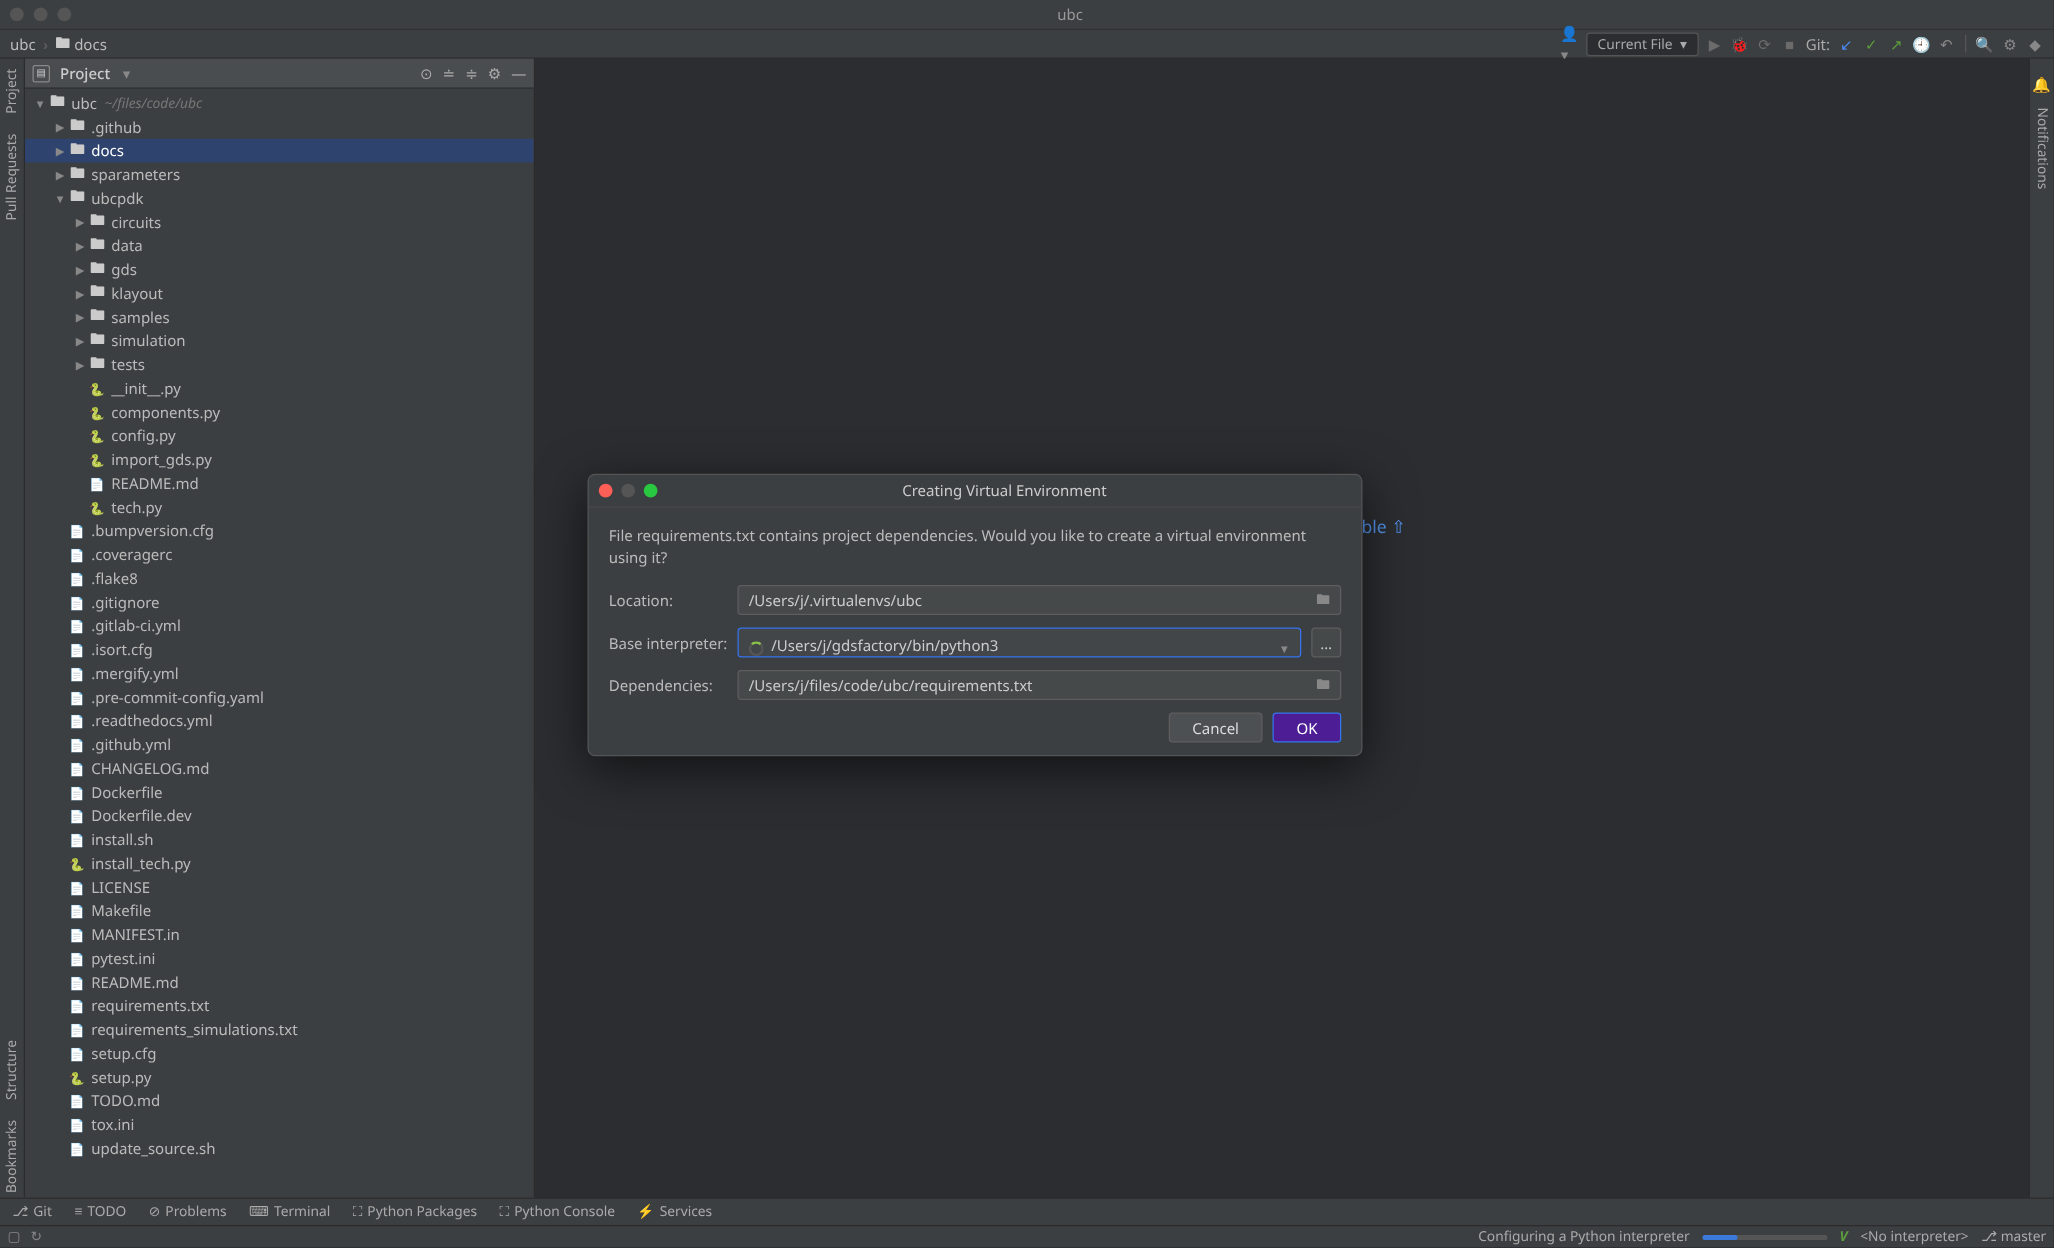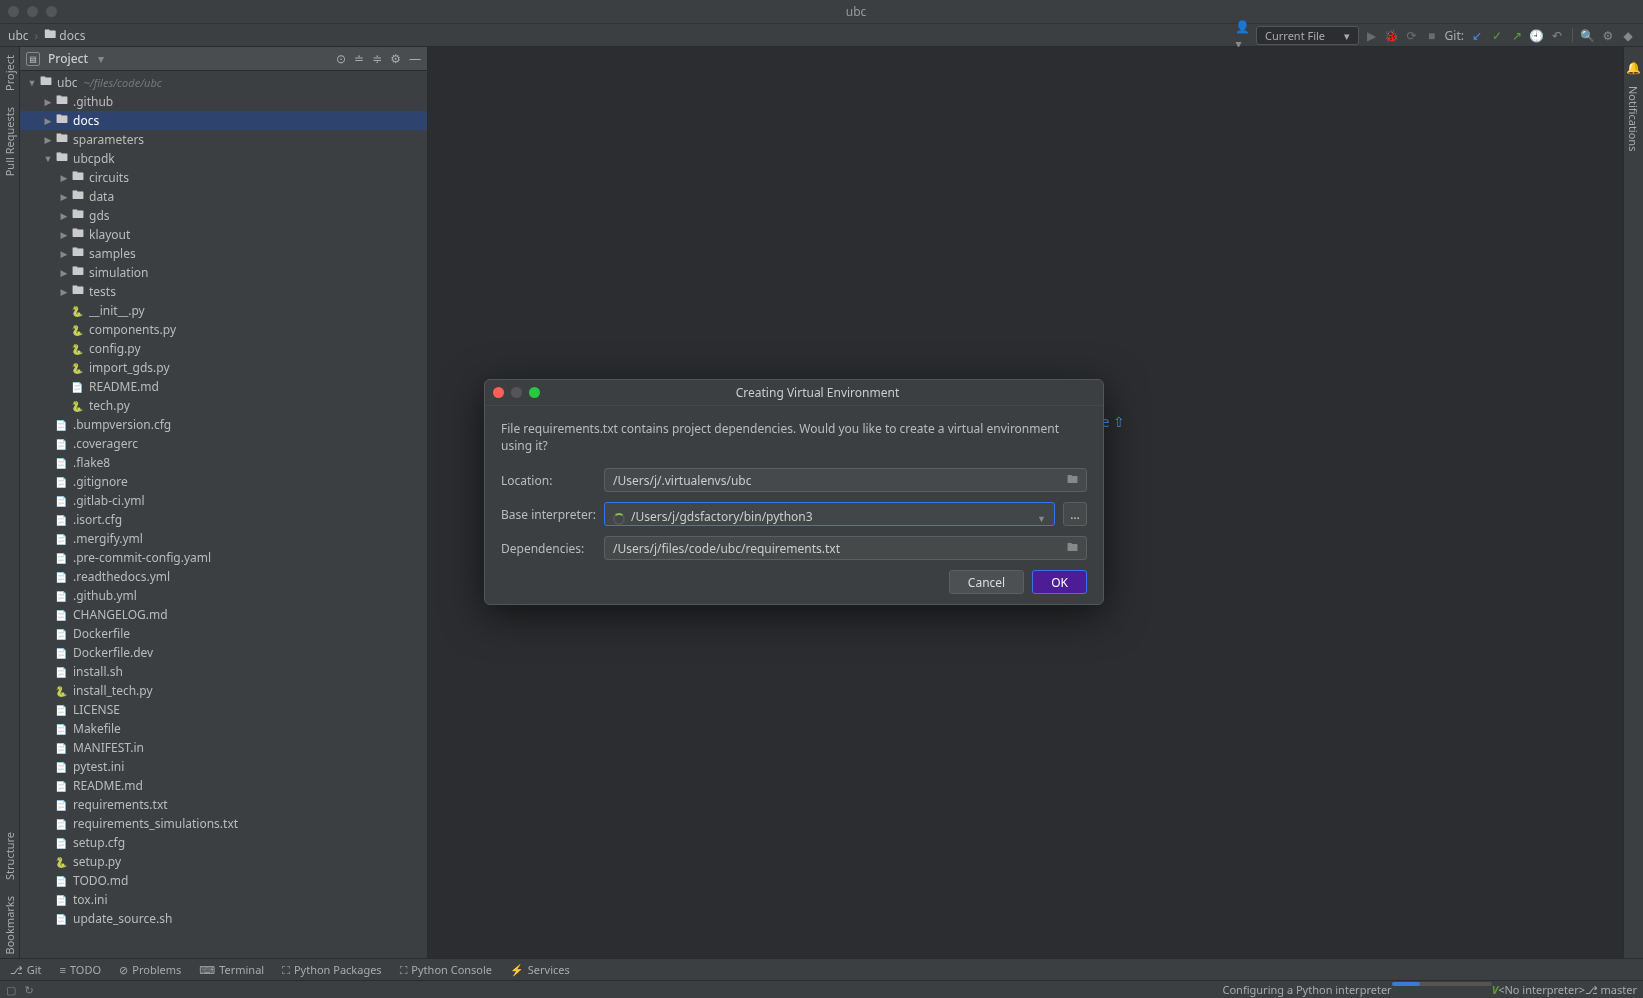--- a/index.html
+++ b/index.html
@@ -36,21 +36,21 @@
 .navbar-left .crumb { display: flex; align-items: center; gap: 3px; }
 .navbar-left .sep { color: #666; margin: 0 2px; }
 .navbar-right { margin-left: auto; display: flex; align-items: center; gap: 6px; }
 .nav-pill {
   background: #2b2d30;
   border: 1px solid #555;
   border-radius: 3px;
   padding: 1px 8px;
   display: flex;
   align-items: flex-start;
-  gap: 19px;
+  gap: 6px;
   color: #aaa;
   font-size: 11px;
 }
 .nav-ico { width: 14px; height: 14px; display: inline-flex; align-items: center; justify-content: center; color: #888; }
 .workspace { display: flex; height: calc(100% - 24px - 23px - 22px - 18px); }
 .leftrail {
   width: 20px;
   background: #3c3f41;
   border-right: 1px solid #2b2b2b;
   display: flex;
@@ -143,30 +143,30 @@
 .bottom-toolbar .item { display: flex; align-items: center; gap: 4px; color: #aaa; }
 .statusbar {
   height: 18px;
   background: #3c3f41;
   border-top: 1px solid #2b2b2b;
   display: flex;
   align-items: center;
   padding: 0 6px;
   font-size: 11px;
 }
-.statusbar .right { margin-left: auto; display: flex; align-items: flex-start; color: #aaa; }
+.statusbar .right { margin-left: auto; display: flex; align-items: center; gap: 10px; color: #aaa; }
 .progress { width: 100px; height: 4px; background: #555; border-radius: 2px; position: relative; }
 .progress::after { content:""; position:absolute; left:0; top:0; bottom:0; width: 28%; background:#3b7ada; border-radius:2px; }
 
 
 .overlay { position: absolute; inset: 0; background: transparent; }
 .dialog {
   position: absolute;
   top: 379px;
-  left: 484px;
+  left: 470px;
   width: 620px;
   background: #3c3f41;
   border: 1px solid #555;
   border-radius: 6px;
   box-shadow: 0 10px 40px rgba(0,0,0,0.6);
 }
 .dialog-title {
   height: 26px;
   display: flex;
   align-items: center;

